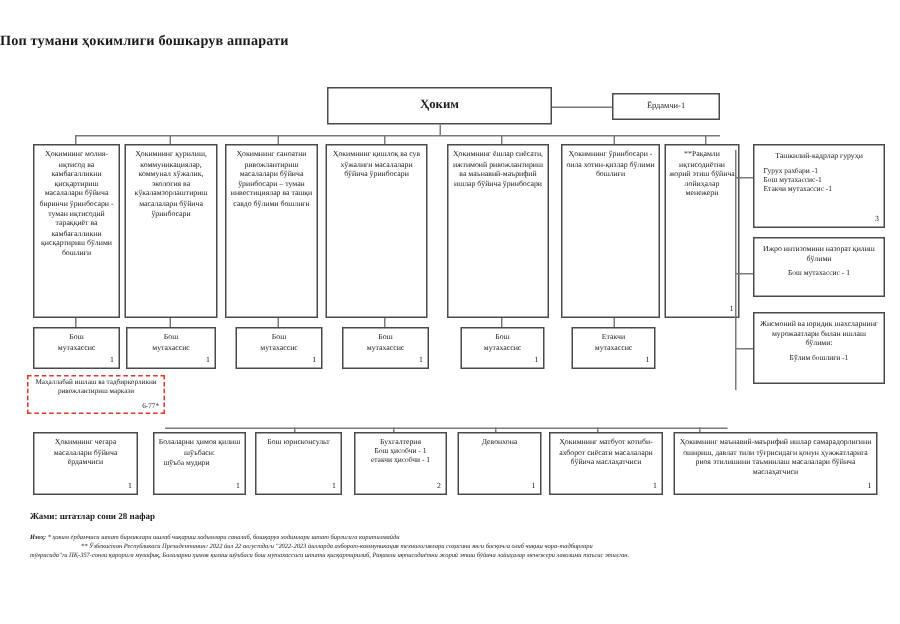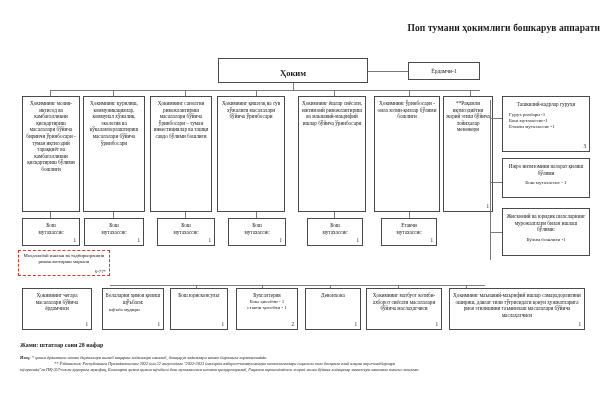--- a/index.html
+++ b/index.html
@@ -9,21 +9,21 @@
     font-family:"Liberation Serif", serif;
     color:#1a1a1a;
     position:relative;
     overflow:hidden;
   }
   .stage{position:relative;width:600px;height:416px;}
 
   
   .title{
     position:absolute;left:0;top:22px;width:600px;
-    text-align:right;font-weight:bold;font-size:9.5px;line-height:13px;
+    text-align:left;font-weight:bold;font-size:9.5px;line-height:13px;
     letter-spacing:.1px;
   }
   .title .l2{display:block;}
 
   
   .box{
     position:absolute;
     border:1px solid #4a4a4a;
     background:#fff;
     box-sizing:border-box;
@@ -63,21 +63,21 @@
 </style>
 </head>
 <body>
 
 <div class="stage">
 
   <div class="title">
     <span>Поп тумани ҳокимлиги бошкарув аппарати</span>
   </div>
 
-  <div class="box big" style="left:218px;top:58px;width:150px;height:25px;display:flex;align-items:flex-end;justify-content:center;">
+  <div class="box big" style="left:218px;top:58px;width:150px;height:25px;display:flex;align-items:center;justify-content:center;">
     <span>Ҳоким</span>
   </div>
   <div class="ln lnh" style="left:368px;top:71px;width:40px;"></div>
   <div class="box" style="left:408px;top:62px;width:72px;height:18px;display:flex;align-items:center;justify-content:center;font-size:5.6px;">
     <span>Ёрдамчи-1</span>
   </div>
 
   <div class="ln lnv" style="left:293px;top:83px;height:7px;"></div>
   <div class="ln lnh" style="left:50px;top:90px;width:430px;"></div>
 

